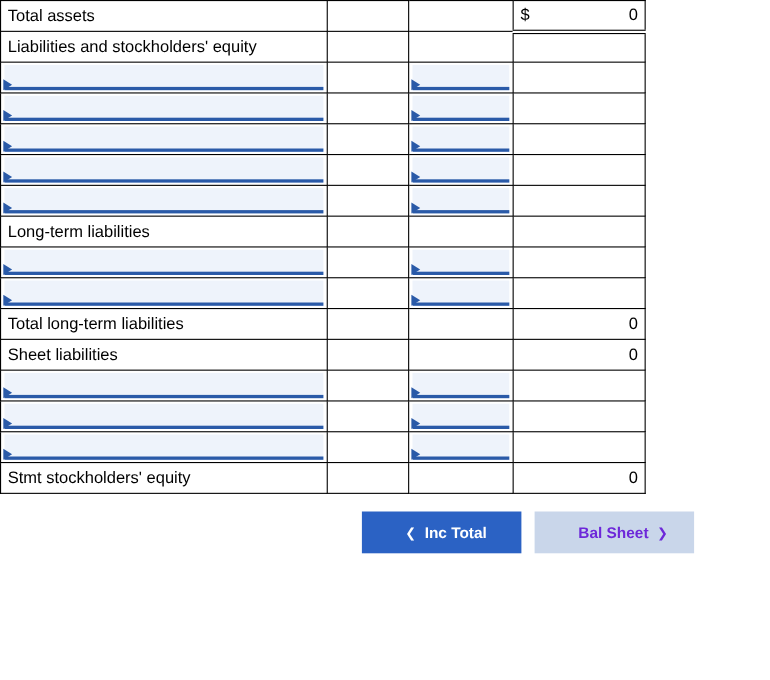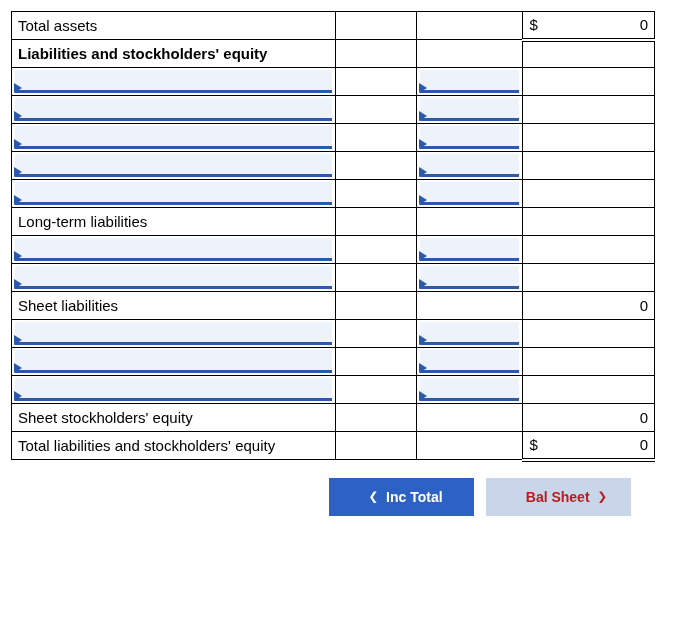--- a/index.html
+++ b/index.html
@@ -8,35 +8,35 @@
     padding: 0;
     font-family: Arial, sans-serif;
     font-size: 15px;
     background: #fff;
     width: 700px;
     height: 618px;
     overflow: hidden;
   }
   table {
     border-collapse: collapse;
-    width: 644px;
-    margin: 11px;
+    width: 587px;
+    margin: 0;
   }
   td {
     border: 1px solid #000;
     height: 28px;
     padding: 0 6px;
     vertical-align: middle;
     position: relative;
   }
   td.label-col { width: 348px; }
   td.col2 { width: 89px; }
   td.col3 { width: 117px; }
   td.col4 { width: 143px; text-align: right; }
-  .bold { font-weight: bold; }
+  .bold { font-weight: normal; }
   .bottom-dbl td.col4 { border-bottom: 4px double #000; }
 
   
   .input-cell {
     padding: 0;
   }
   .blue-field {
     position: relative;
     margin: 2px 3px;
     height: 23px;
@@ -89,21 +89,21 @@
     height: 38px;
     width: 145px;
     display: flex;
     align-items: center;
     justify-content: center;
     font-weight: bold;
     font-size: 14px;
     color: #fff;
   }
   .btn-prev { background: #2b62c4; }
-  .btn-next { background: #c9d6ea; color: #b91c1c; padding-left: 24px; }
+  .btn-next { background: #c9d6ea; color: #6d28d9; padding-left: 24px; }
   .chev { font-family: monospace; font-size: 16px; padding: 0 8px; }
 </style>
 </head>
 <body>
 
 <table>
 
   <tbody>
       <tr class="bottom-dbl">
     <td class="label-col">Total assets</td>
@@ -226,100 +226,100 @@
         </td>
     <td class="col2"></td>
     <td class="col3 input-cell">
           <div class="blue-field-narrow">
             <span class="tri"></span>
           </div>
         </td>
     <td class="col4"></td>
   </tr>
 
-
-  <tr>
-    <td class="label-col">Sheet liabilities</td>
+  <tr>
+    <td class="label-col">Total long-term liabilities</td>
     <td class="col2"></td>
     <td class="col3"></td>
     <td class="col4">
       <div class="amount">
         <span class="cur"></span>
         <span class="val">0</span>
       </div>
     </td>
   </tr>
 
-
-  <tr>
-    <td class="label-col input-cell">
-          <div class="blue-field">
-            <span class="tri"></span>
-          </div>
-        </td>
-    <td class="col2"></td>
-    <td class="col3 input-cell">
-          <div class="blue-field-narrow">
-            <span class="tri"></span>
-          </div>
-        </td>
-    <td class="col4"></td>
-  </tr>
-  <tr>
-    <td class="label-col input-cell">
-          <div class="blue-field">
-            <span class="tri"></span>
-          </div>
-        </td>
-    <td class="col2"></td>
-    <td class="col3 input-cell">
-          <div class="blue-field-narrow">
-            <span class="tri"></span>
-          </div>
-        </td>
-    <td class="col4"></td>
-  </tr>
-  <tr>
-    <td class="label-col input-cell">
-          <div class="blue-field">
-            <span class="tri"></span>
-          </div>
-        </td>
-    <td class="col2"></td>
-    <td class="col3 input-cell">
-          <div class="blue-field-narrow">
-            <span class="tri"></span>
-          </div>
-        </td>
-    <td class="col4"></td>
-  </tr>
-
-  <tr>
-    <td class="label-col">Sheet stockholders' equity</td>
+  <tr>
+    <td class="label-col">Sheet liabilities</td>
     <td class="col2"></td>
     <td class="col3"></td>
     <td class="col4">
       <div class="amount">
         <span class="cur"></span>
         <span class="val">0</span>
       </div>
     </td>
   </tr>
 
-  <tr class="bottom-dbl">
-    <td class="label-col">Total liabilities and stockholders' equity</td>
+
+  <tr>
+    <td class="label-col input-cell">
+          <div class="blue-field">
+            <span class="tri"></span>
+          </div>
+        </td>
+    <td class="col2"></td>
+    <td class="col3 input-cell">
+          <div class="blue-field-narrow">
+            <span class="tri"></span>
+          </div>
+        </td>
+    <td class="col4"></td>
+  </tr>
+  <tr>
+    <td class="label-col input-cell">
+          <div class="blue-field">
+            <span class="tri"></span>
+          </div>
+        </td>
+    <td class="col2"></td>
+    <td class="col3 input-cell">
+          <div class="blue-field-narrow">
+            <span class="tri"></span>
+          </div>
+        </td>
+    <td class="col4"></td>
+  </tr>
+  <tr>
+    <td class="label-col input-cell">
+          <div class="blue-field">
+            <span class="tri"></span>
+          </div>
+        </td>
+    <td class="col2"></td>
+    <td class="col3 input-cell">
+          <div class="blue-field-narrow">
+            <span class="tri"></span>
+          </div>
+        </td>
+    <td class="col4"></td>
+  </tr>
+
+  <tr>
+    <td class="label-col">Stmt stockholders' equity</td>
     <td class="col2"></td>
     <td class="col3"></td>
     <td class="col4">
       <div class="amount">
-        <span class="cur">$</span>
+        <span class="cur"></span>
         <span class="val">0</span>
       </div>
     </td>
   </tr>
+
 </tbody>
   </table>
 
 <div class="nav">
   <div class="btn btn-prev">
     <span class="chev">❮</span>
     <span>Inc Total</span>
   </div>
   <div class="btn btn-next">
     <span>Bal Sheet</span>

